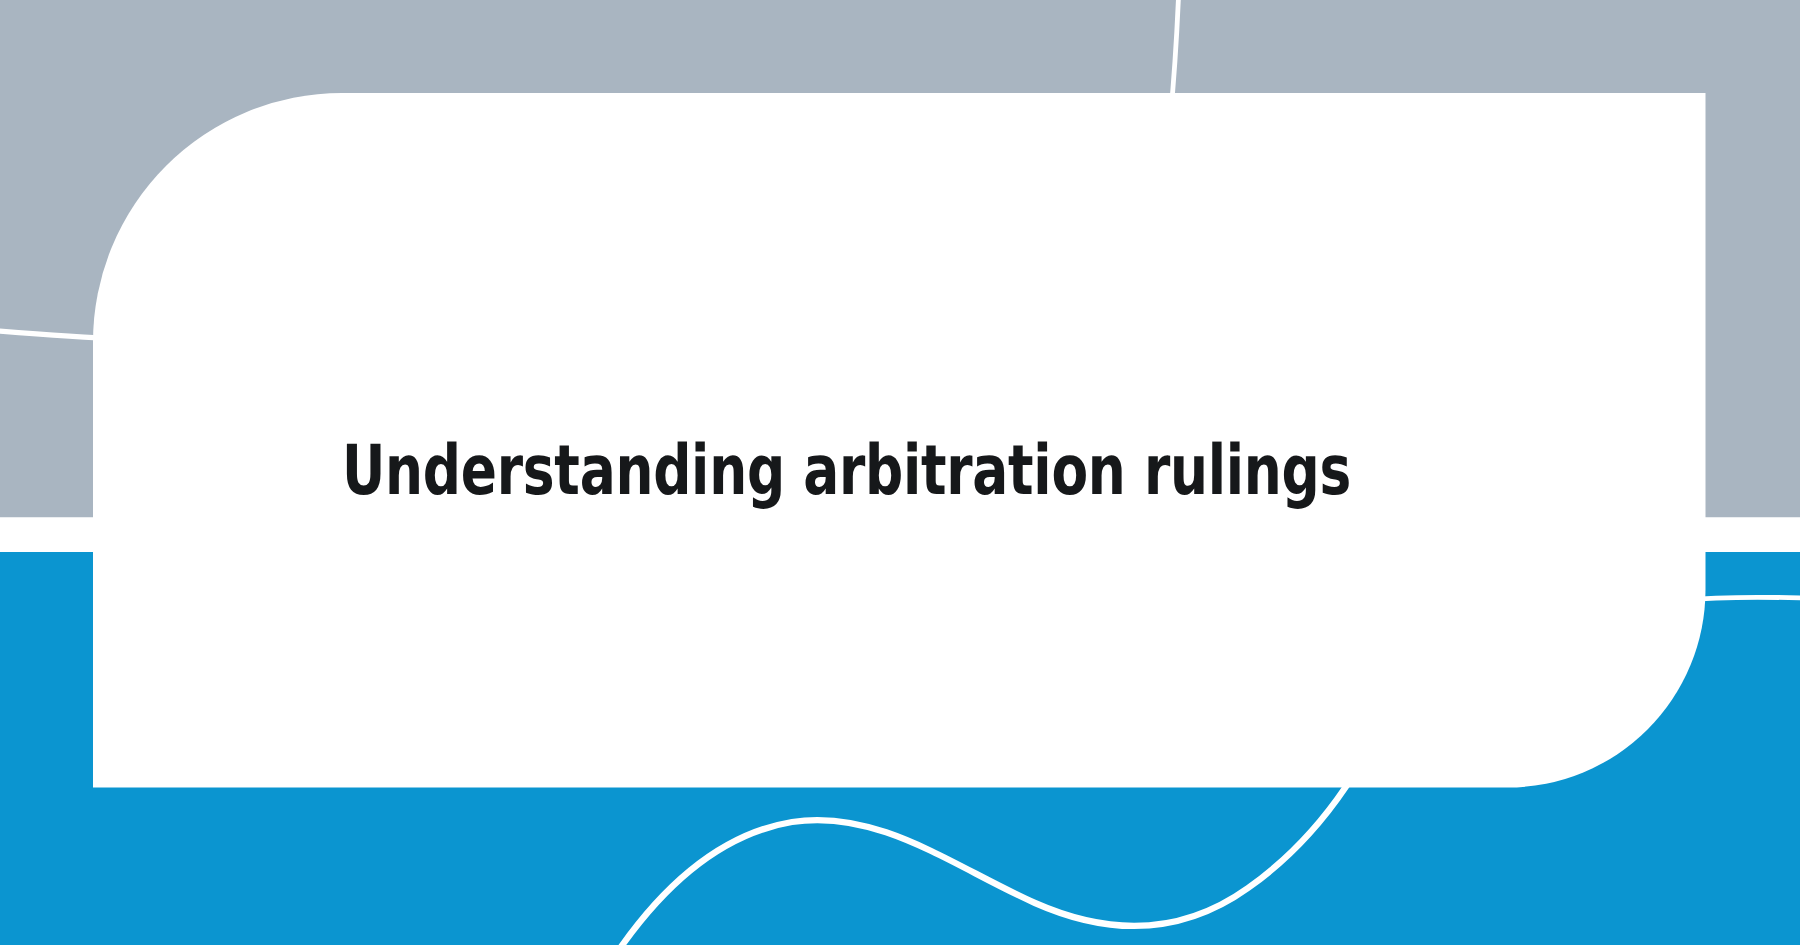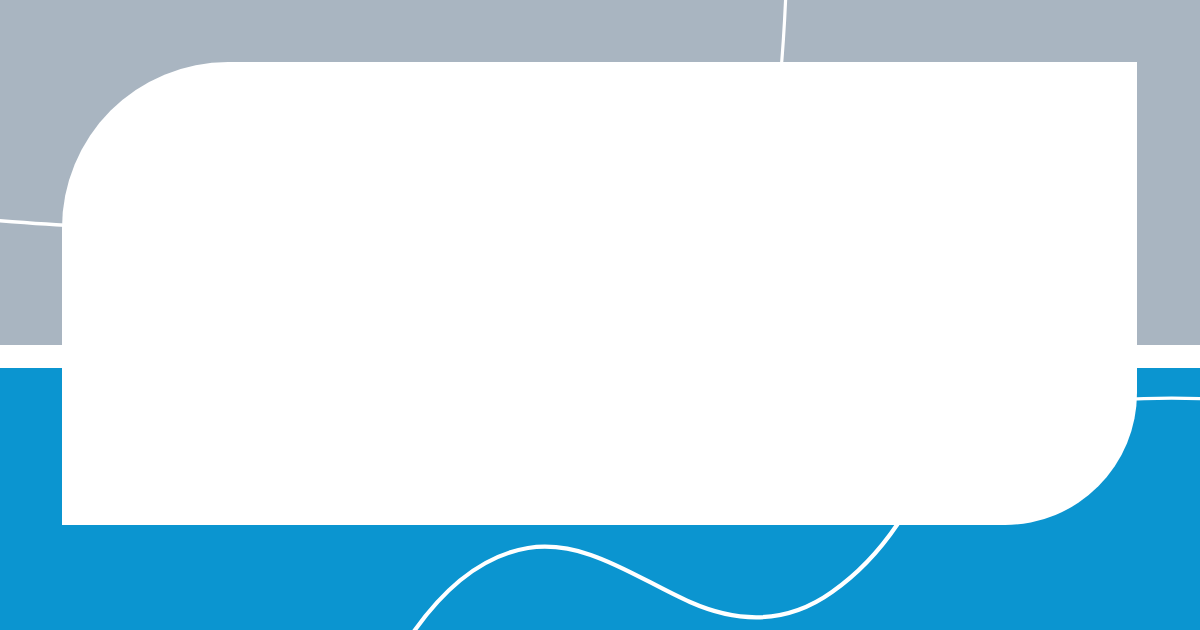--- a/index.html
+++ b/index.html
@@ -114,14 +114,17 @@
              C 742 625 790 622 832 592 C 886 554 916 500 940 442" fill="none" stroke="#ffffff" stroke-width="4.2" stroke-linecap="round"></path>
   </svg>
 
   <div class="card"></div>
 
   <svg class="deco" viewBox="0 0 1200 630" preserveAspectRatio="none">
     <path d="M 408 640 C 440 592 480 556 528 548 C 586 539 636 578 690 602
              C 742 625 790 622 832 592 C 886 554 916 500 940 442" fill="none" stroke="#ffffff" stroke-width="4.2" stroke-linecap="round" clip-path="polygon(0 0, 0 0)"></path>
   </svg>
 
+  <div class="title-wrap">
+    <h1 class="title">Understanding arbitration rulings</h1>
+  </div>
 
 </div>
 
 </body></html>

